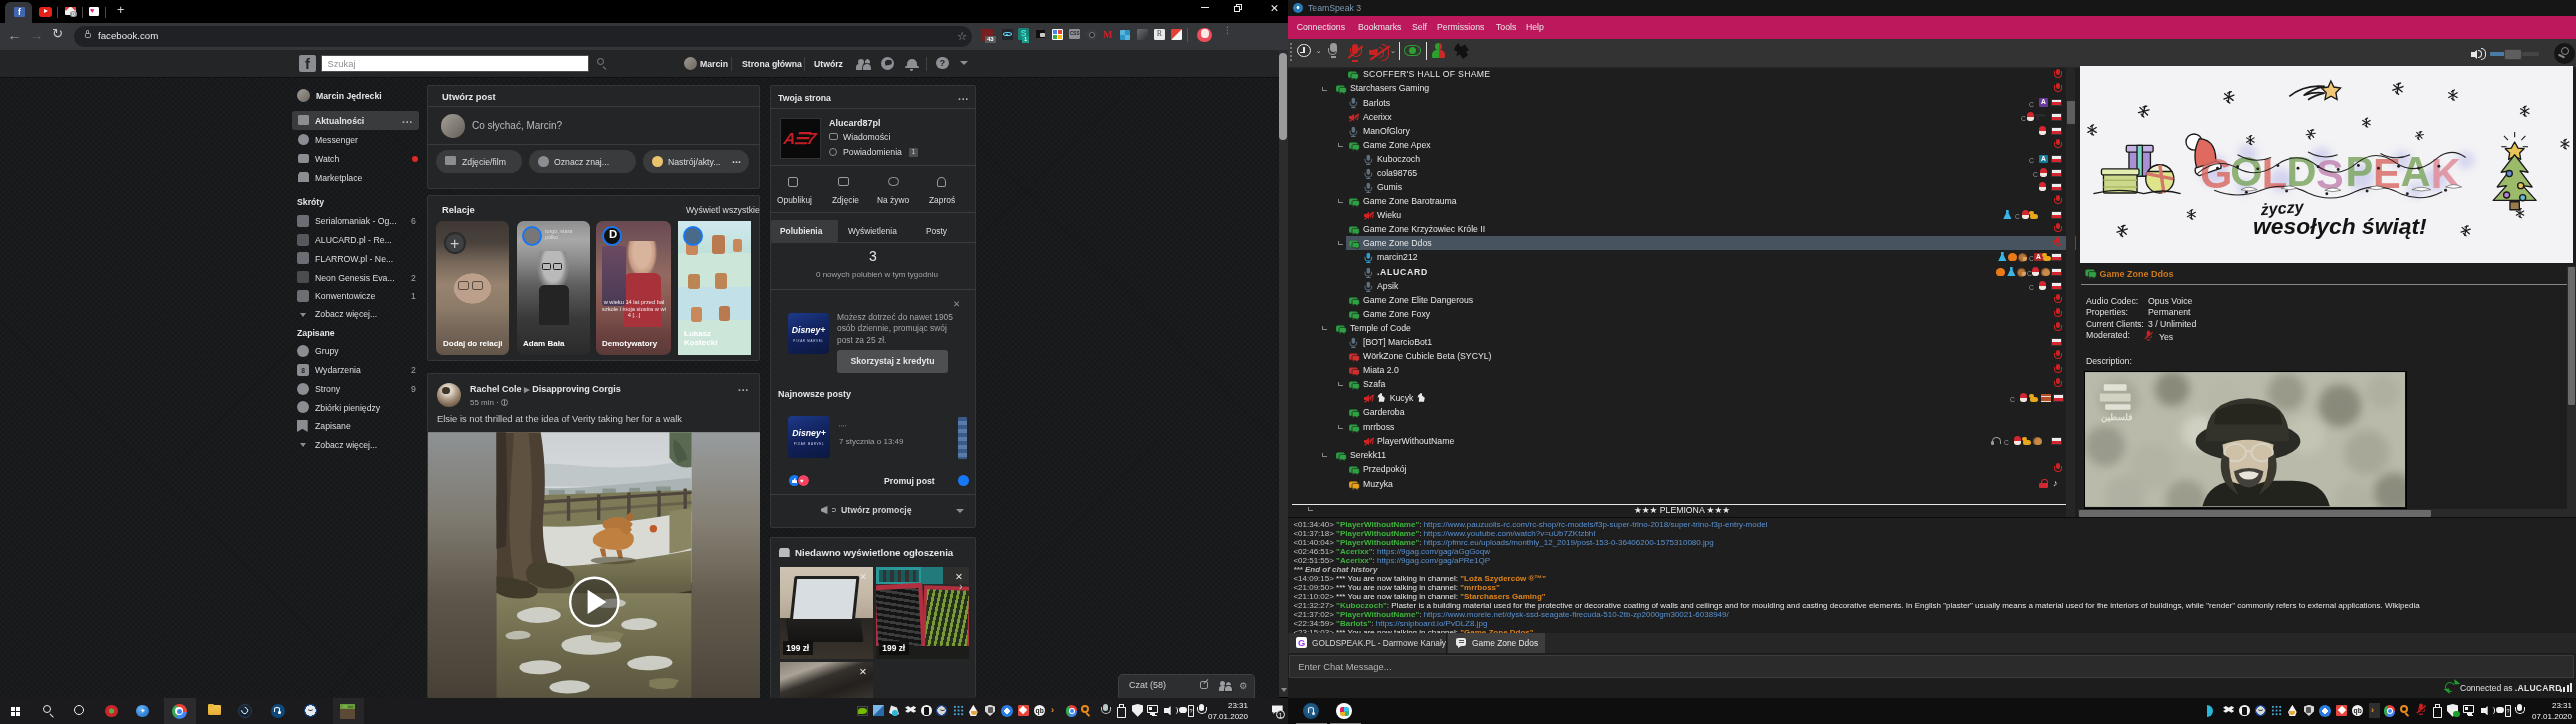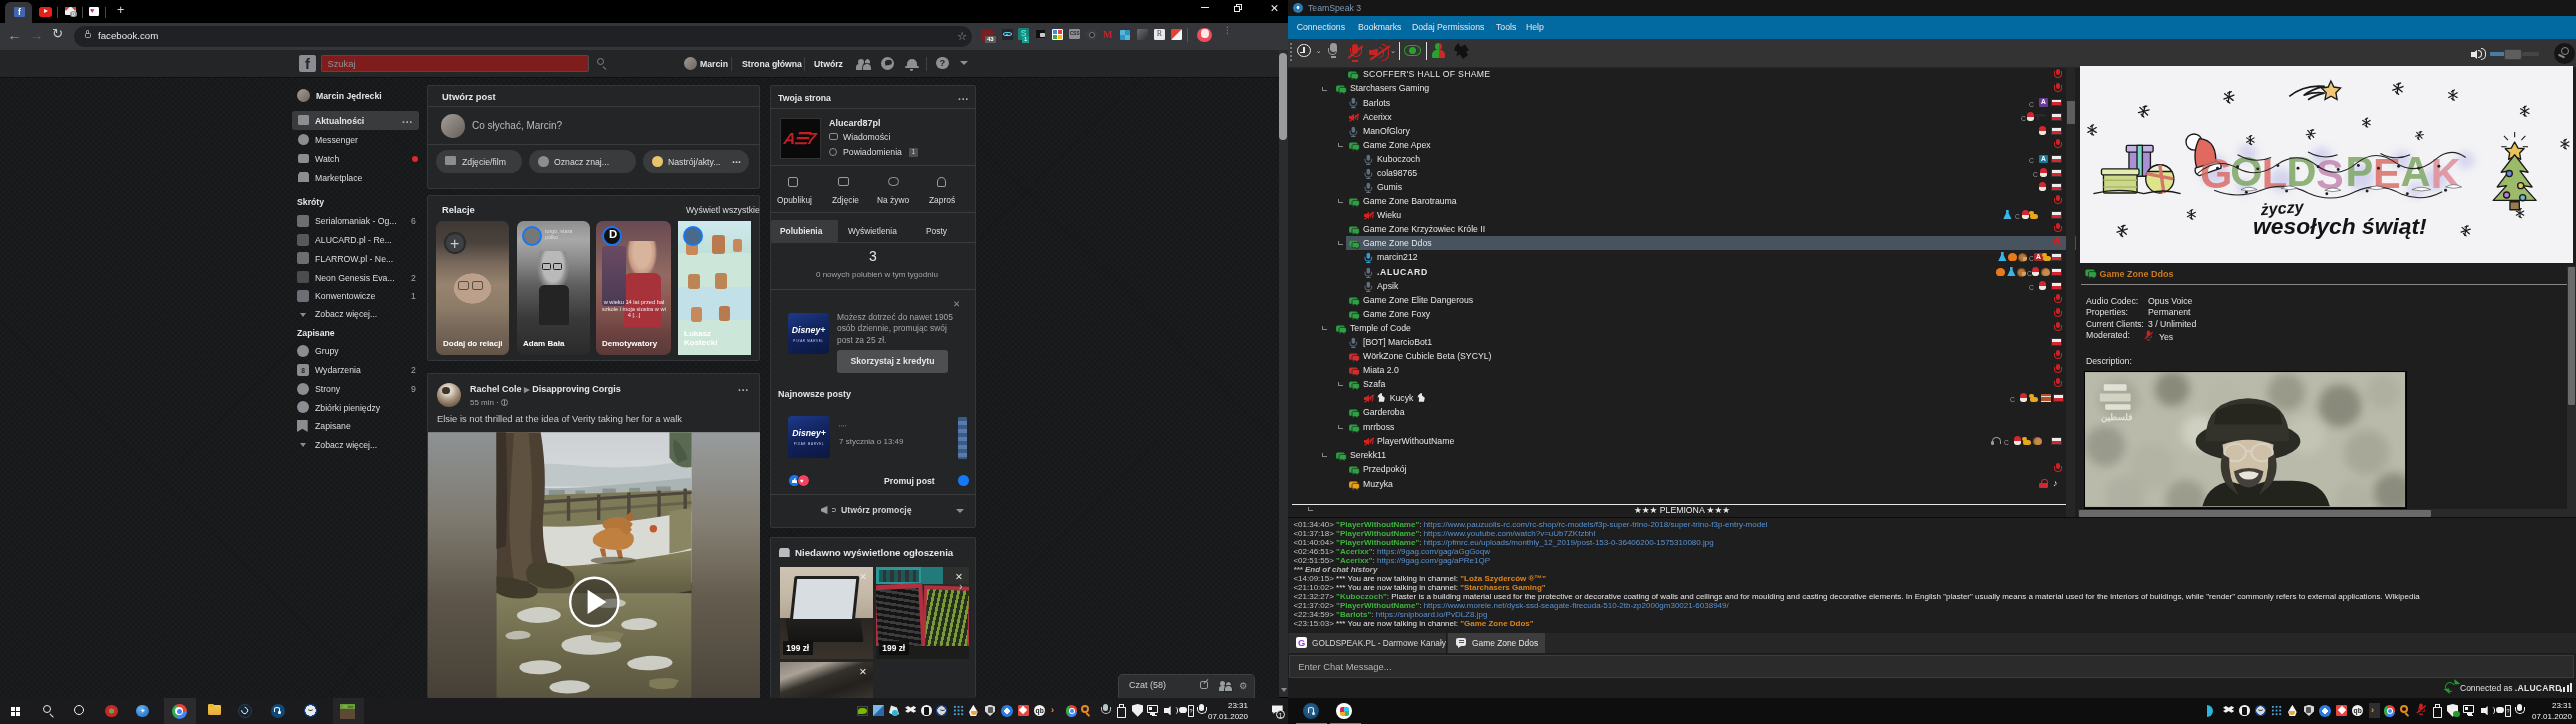--- a/index.html
+++ b/index.html
@@ -16,21 +16,21 @@
 .card{position:absolute;background:#242526;border:0.7px solid #35363a;border-radius:2px}
 .fbt{color:#dcdee2;font-size:8.7px}
 .fbmut{color:#a2a5aa;font-size:8.7px}
 .fbb{font-weight:bold;color:#e4e6ea}
 #taskL{position:absolute;left:0;top:698px;width:1288px;height:27px;background:#1b1b1d}
 #taskRc{position:absolute;left:0;top:698px;width:1288px;height:27px;background:#0e0e0f}
 .micmut.rsm{transform:scale(0.62);transform-origin:0 0}
 
 #monR{position:absolute;left:1288px;top:0;width:1288px;height:725px;background:#1e1e1e;font-size:8.7px;color:#e2e2e2}
 #tstitle{position:absolute;left:0;top:0;width:1288px;height:16px;background:#161616}
-#tsmenu{position:absolute;left:0;top:16px;width:1288px;height:23px;background:#0369a1;color:#e8e8e8;font-size:8.7px}
+#tsmenu{position:absolute;left:0;top:16px;width:1288px;height:23px;background:#be185d;color:#e8e8e8;font-size:8.7px}
 #tstool{position:absolute;left:0;top:39px;width:1288px;height:29px;background:#333333;border-bottom:0.7px solid #262626}
 #tstree{position:absolute;left:0px;top:68px;width:788px;height:449px;background:#1e1e1e;overflow:hidden}
 #tspanel{position:absolute;left:790px;top:68px;width:498px;height:449px;background:#1e1e1e}
 #tschat{position:absolute;left:0;top:517px;width:1288px;height:117px;background:#1e1e1e;border-top:0.7px solid #0c0c0c;overflow:hidden}
 #tstabs{position:absolute;left:0;top:633px;width:1288px;height:19.5px;background:#262626}
 #tsinput{position:absolute;left:1.3px;top:655px;width:1285px;height:23px;background:#2b2b2b;border:0.7px solid #3c3c3c;color:#b4b4b4;font-size:9.4px;line-height:21.5px;padding-left:8px}
 #tsstatus{position:absolute;left:0;top:678px;width:1288px;height:19.5px;background:#1d1d1d}
 .trow{position:absolute;height:14px;line-height:14px;white-space:nowrap;font-size:8.7px;color:#e6e6e6}
 .ic{display:inline-block;vertical-align:-2px}
 .chatline{white-space:nowrap;height:9px;line-height:9px;font-size:8px;color:#d6d6d6}
@@ -170,21 +170,21 @@
   <div class="a" style="left:1137px;top:6px;width:10.7px;height:10.7px;background:linear-gradient(135deg,#6a6d72,#2c2e31);border-radius:1.3px"></div>
   <div class="a" style="left:1154px;top:6px;width:10.7px;height:10.7px;background:#e8e9eb;border-radius:1.3px;color:#555;font-size:8px;text-align:center;line-height:10.7px;font-family:'Liberation Serif',serif">R</div>
   <div class="a" style="left:1171px;top:6px;width:10.7px;height:10.7px;background:linear-gradient(135deg,#e34133 48%,#f5f6f7 52%);border-radius:1.3px"></div>
   <div class="a" style="left:1187px;top:5.4px;width:0.7px;height:13.4px;background:#53565a"></div>
   <div class="a" style="left:1197px;top:4.7px;width:14.8px;height:14.8px;background:#ef4d5a;border-radius:50%"></div>
   <div class="a" style="left:1201px;top:6px;width:8px;height:8.7px;background:#fbe9e7;border-radius:45%"></div>
   <div class="a" style="left:1223px;top:5.4px;color:#9aa0a6;font-size:8.7px;letter-spacing:0;line-height:4.7px">⋮</div>
  </div>
  <div id="fbheader">
   <div class="a" style="left:299px;top:5.4px;width:17px;height:17px;background:#8a8d91;border-radius:2px;color:#242526;font-weight:bold;font-size:14.8px;text-align:center;line-height:18px">f</div>
-  <div class="a" style="left:321px;top:5.4px;width:268px;height:17px;background:#7f1d1d;border:0.7px solid #4a4c4f;border-radius:1.3px;color:#8d9095;font-size:9.4px;line-height:16px;padding-left:5.4px">Szukaj</div>
+  <div class="a" style="left:321px;top:5.4px;width:268px;height:17px;background:#ffffff;border:0.7px solid #4a4c4f;border-radius:1.3px;color:#8d9095;font-size:9.4px;line-height:16px;padding-left:5.4px">Szukaj</div>
   <div class="a" style="left:597px;top:8px;width:7.4px;height:7.4px;border:1.3px solid #7f8287;border-radius:50%"></div>
   <div class="a" style="left:604px;top:16px;width:1.3px;height:4px;background:#7f8287;transform:rotate(-45deg)"></div>
   <div class="a" style="left:684px;top:6.7px;width:13.4px;height:13.4px;border-radius:50%;background:linear-gradient(135deg,#9f9a93,#6b655e)"></div>
   <div class="a fbb" style="left:700px;top:8.7px;font-size:8.7px">Marcin</div>
   <div class="a" style="left:731px;top:6.7px;width:0.7px;height:14px;background:#3e4042"></div>
   <div class="a fbb" style="left:742px;top:8.7px;font-size:8.7px">Strona główna</div>
   <div class="a" style="left:804px;top:6.7px;width:0.7px;height:14px;background:#3e4042"></div>
   <div class="a fbb" style="left:814px;top:8.7px;font-size:8.7px">Utwórz</div>
   <div class="a" style="left:858px;top:8.7px;width:6px;height:6px;background:#8d9095;border-radius:50%"></div>
       <div class="a" style="left:856px;top:14px;width:9.4px;height:6px;background:#8d9095;border-radius:3.4px 3.4px 0 0"></div>
@@ -561,21 +561,21 @@
  </div>
 </div>
 <div id="monR">
  <div id="tstitle">
   <div class="a" style="left:4.7px;top:2.7px;width:10.7px;height:10.7px;background:radial-gradient(circle at 50% 45%,#e8f2f8 18%,#2a7ab5 22% 60%,#1a5a8a 100%);border-radius:50%"></div>
   <div class="a" style="left:20px;top:2.7px;color:#7d9bb4;font-size:8.7px">TeamSpeak 3</div>
  </div>
  <div id="tsmenu">
   <span class="a" style="left:8.7px;top:6px">Connections</span>
   <span class="a" style="left:70px;top:6px">Bookmarks</span>
-  <span class="a" style="left:124px;top:6px">Dodaj</span>
+  <span class="a" style="left:124px;top:6px">Self</span>
   <span class="a" style="left:149px;top:6px">Permissions</span>
   <span class="a" style="left:208px;top:6px">Tools</span>
   <span class="a" style="left:238px;top:6px">Help</span>
  </div>
  <div id="tstool">
   <div class="a" style="left:2px;top:4px;width:2px;height:20px;background:repeating-linear-gradient(180deg,#777 0 2px,transparent 2px 4px)"></div>
   <div class="a" style="left:9.4px;top:4.7px;width:13.4px;height:13.4px;border:1.7px solid #e8e8e8;border-radius:50%"></div>
   <div class="a" style="left:15.4px;top:8px;width:1.6px;height:5.4px;background:#e8e8e8"></div>
       <div class="a" style="left:12px;top:12.7px;width:4.7px;height:1.6px;background:#e8e8e8"></div>
   <div class="a" style="left:27.5px;top:9.4px;width:6px;height:6px;color:#ccc;font-size:7.4px;line-height:6px">⌄</div>
@@ -1166,20 +1166,21 @@
  </div>
  <div id="tschat">
   <div style="position:absolute;left:5.4px;top:2px">
    <div class="chatline"><span class="cts">&lt;01:34:40&gt;</span> <span class="cnm">"PlayerWithoutName"</span><span class="cts">:</span> <span class="clk">https://www.pauzuolis-rc.com/rc-shop/rc-models/f3p-super-trino-2018/super-trino-f3p-entry-model</span></div>
    <div class="chatline"><span class="cts">&lt;01:37:18&gt;</span> <span class="cnm">"PlayerWithoutName"</span><span class="cts">:</span> <span class="clk">https://www.youtube.com/watch?v=uUb7ZKtzbhI</span></div>
    <div class="chatline"><span class="cts">&lt;01:40:04&gt;</span> <span class="cnm">"PlayerWithoutName"</span><span class="cts">:</span> <span class="clk">https://pfmrc.eu/uploads/monthly_12_2019/post-153-0-36406200-1575310080.jpg</span></div>
    <div class="chatline"><span class="cts">&lt;02:46:51&gt;</span> <span class="cnm">"Acerixx"</span><span class="cts">:</span> <span class="clk">https://9gag.com/gag/aGgGoqw</span></div>
    <div class="chatline"><span class="cts">&lt;02:51:55&gt;</span> <span class="cnm">"Acerixx"</span><span class="cts">:</span> <span class="clk">https://9gag.com/gag/aPRe1QP</span></div>
    <div class="chatline"><span style="color:#b8b8b8;font-weight:bold;font-style:italic">*** End of chat history</span></div>
    <div class="chatline"><span class="cts">&lt;14:09:15&gt;</span> <span style="color:#e6e6e6">*** You are now talking in channel:</span> <span class="cch">"Loża Szyderców ®™"</span></div>
+   <div class="chatline"><span class="cts">&lt;21:09:50&gt;</span> <span style="color:#e6e6e6">*** You are now talking in channel:</span> <span class="cch">"mrrboss"</span></div>
    <div class="chatline"><span class="cts">&lt;21:10:02&gt;</span> <span style="color:#e6e6e6">*** You are now talking in channel:</span> <span class="cch">"Starchasers Gaming"</span></div>
    <div class="chatline"><span class="cts">&lt;21:32:27&gt;</span> <span class="cnm">"Kuboczoch"</span><span class="cts">:</span> <span style="color:#e6e6e6">Plaster is a building material used for the protective or decorative coating of walls and ceilings and for moulding and casting decorative elements. In English "plaster" usually means a material used for the interiors of buildings, while "render" commonly refers to external applications. Wikipedia</span></div>
    <div class="chatline"><span class="cts">&lt;21:37:02&gt;</span> <span class="cnm">"PlayerWithoutName"</span><span class="cts">:</span> <span class="clk">https://www.morele.net/dysk-ssd-seagate-firecuda-510-2tb-zp2000gm30021-6038949/</span></div>
    <div class="chatline"><span class="cts">&lt;22:34:59&gt;</span> <span class="cnm">"Barlots"</span><span class="cts">:</span> <span class="clk">https://snipboard.io/PvDLZ8.jpg</span></div>
    <div class="chatline"><span class="cts">&lt;23:15:03&gt;</span> <span style="color:#e6e6e6">*** You are now talking in channel:</span> <span class="cch">"Game Zone Ddos"</span></div>
   </div>
  </div>
  <div id="tstabs">
   <div class="a" style="left:1.3px;top:0;width:158px;height:19.5px;background:#2e2e2e;border-right:0.7px solid #1a1a1a"></div>
   <div class="a" style="left:8px;top:4px;width:11.4px;height:11.4px;background:#fff;border-radius:2px;color:#9a3ae8;font-weight:bold;font-size:9.4px;text-align:center;line-height:11.4px">G</div>

